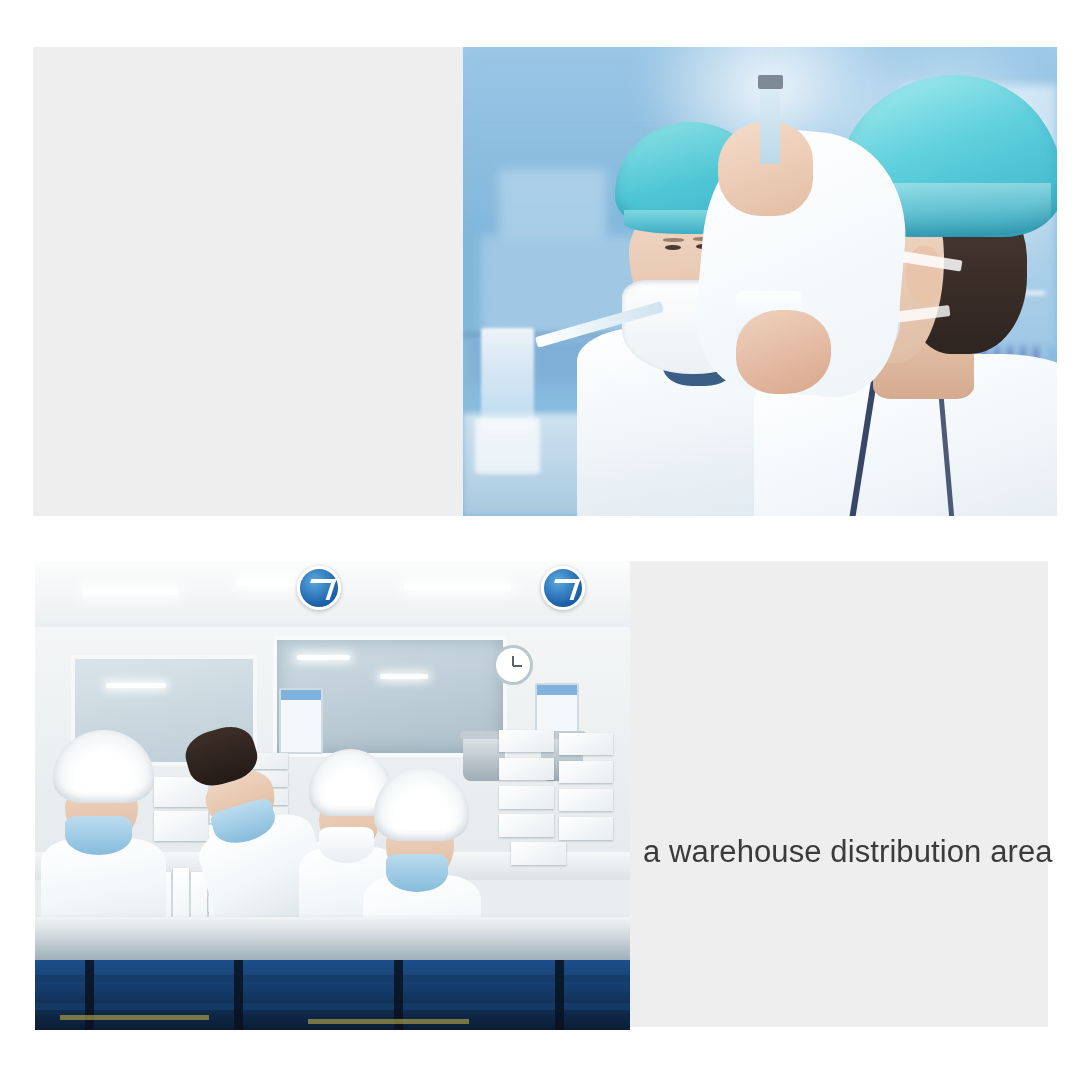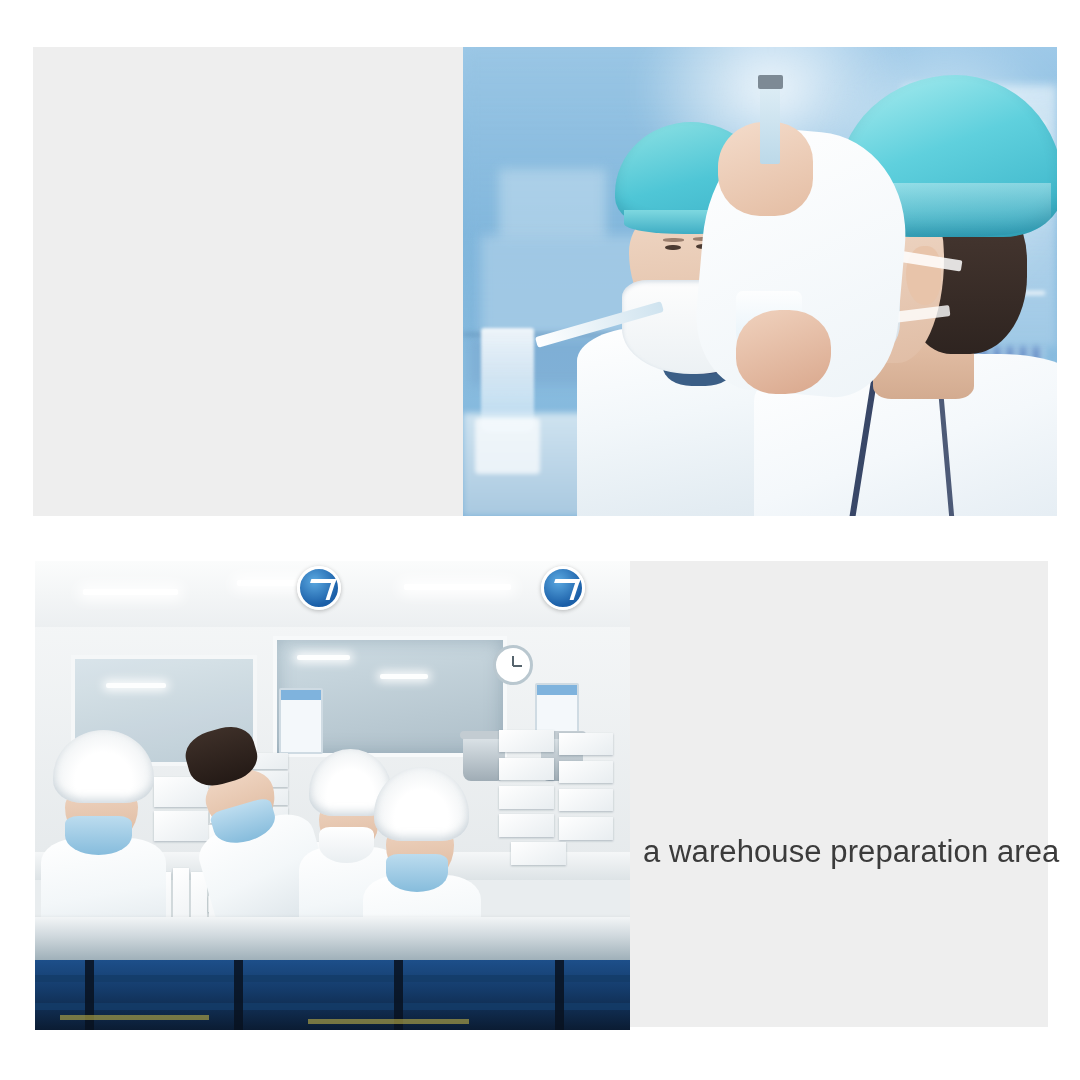--- a/index.html
+++ b/index.html
@@ -320,21 +320,21 @@
       <div class="hand2"></div>
       <div class="hand"></div>
       <div class="vial"></div>
       <div class="vial-cap"></div>
     </div>
   </div>
 
   <div class="panel" id="panel-bottom"></div>
 
   <div class="caption" id="caption-bottom">
-    <span class="line">a warehouse preparation area</span>
+    <span class="line">a warehouse distribution area</span>
   </div>
 
   <div class="photo" id="photo-warehouse">
     <div class="wh-scene">
       <div class="wh-backwall"></div>
       <div class="wh-ceiling"></div>
       <div class="wh-ceil-light" style="left:8%;  top:6%;  width:16%;"></div>
       <div class="wh-ceil-light" style="left:34%; top:4%;  width:14%;"></div>
       <div class="wh-ceil-light" style="left:62%; top:5%;  width:18%;"></div>
 

